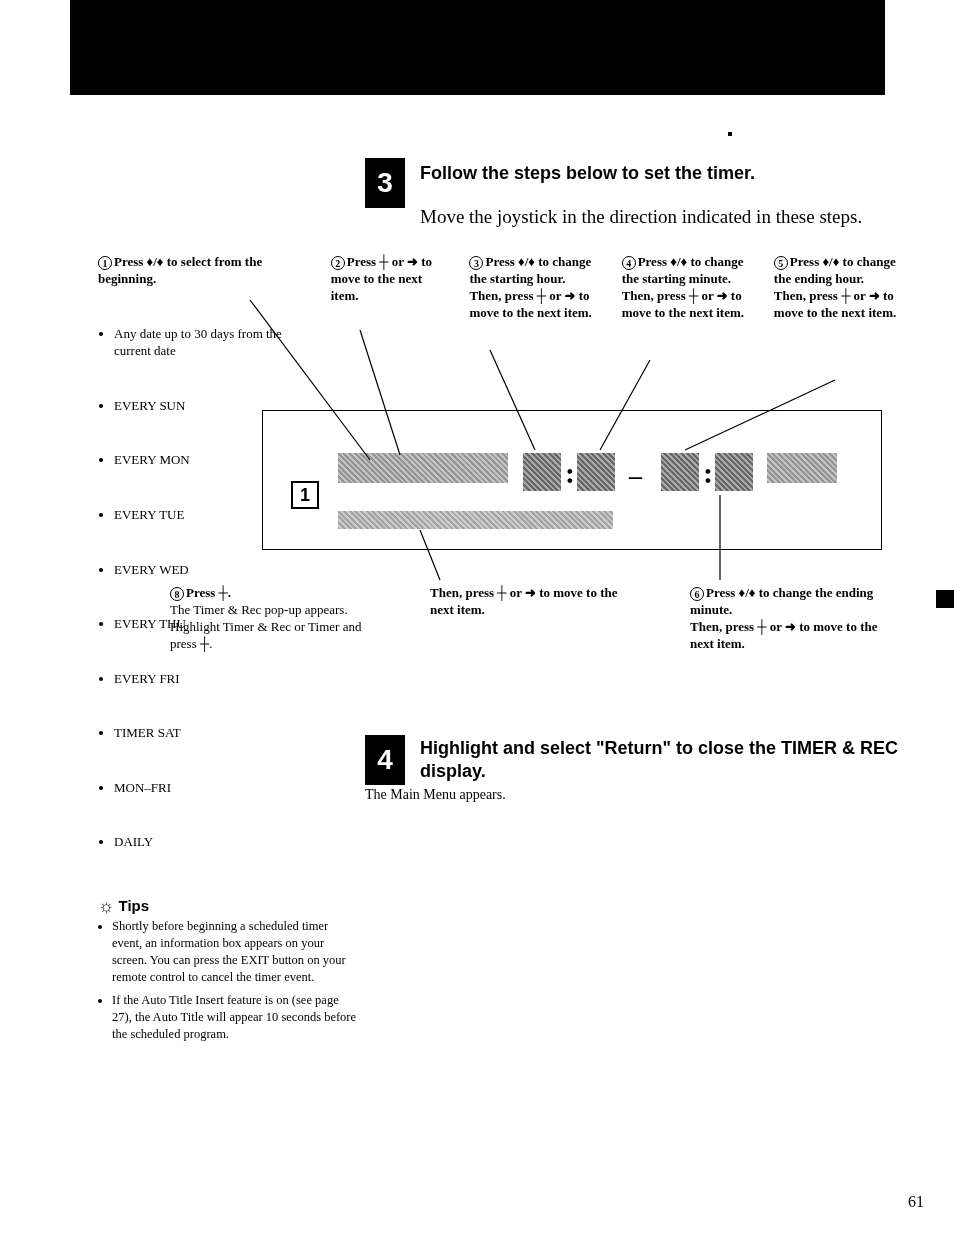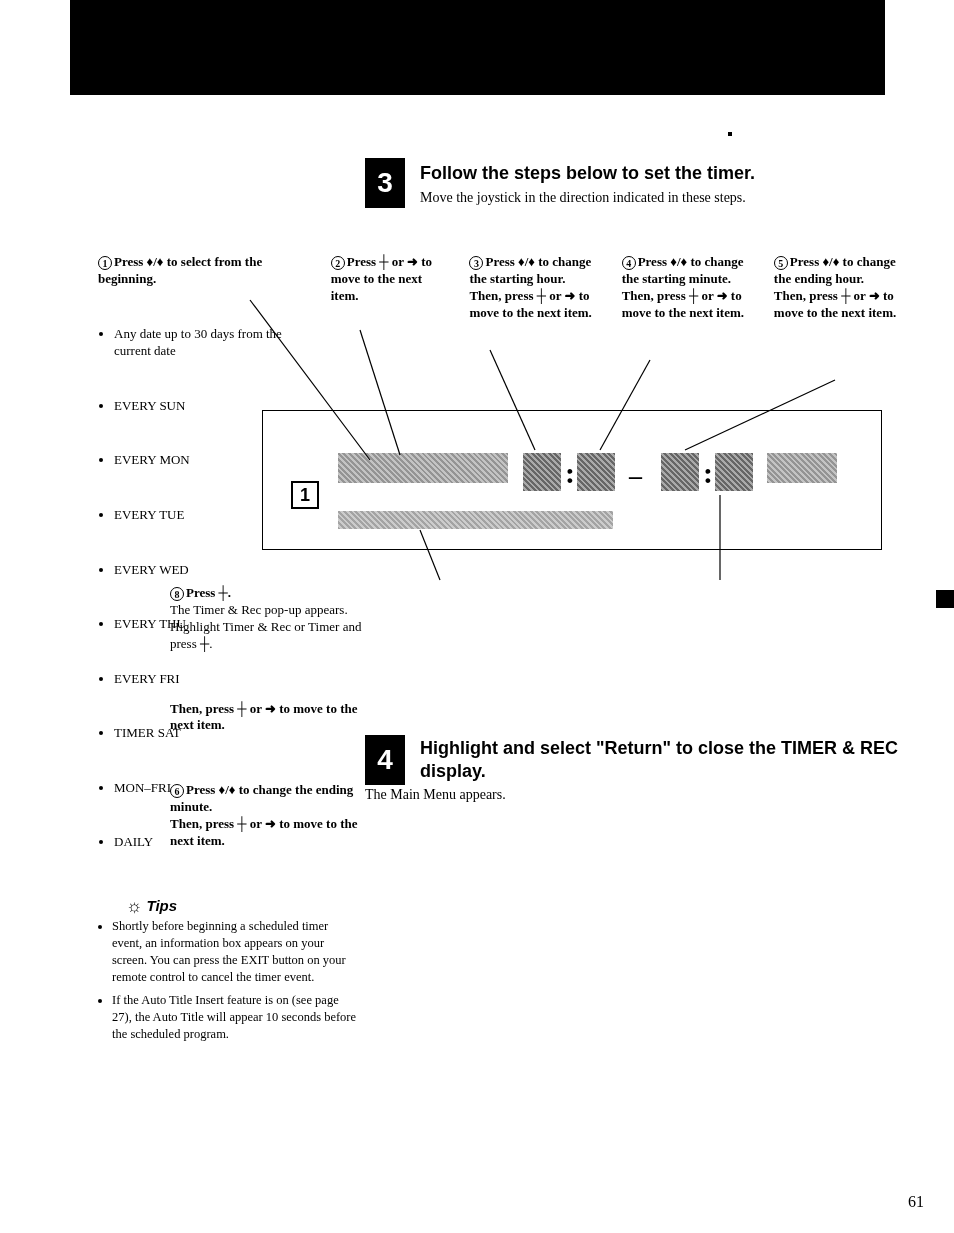--- a/index.html
+++ b/index.html
@@ -29,21 +29,21 @@
     color: #fff;
     font-weight: bold;
     font-size: 28px;
     text-align: center;
     line-height: 50px;
     font-family: Arial, sans-serif;
   }
   .step3-container { position: absolute; left: 365px; top: 158px; width: 560px; }
   .step3-container .step-box { float: left; margin-right: 15px; }
   .step3-title { font-weight: bold; font-size: 18px; font-family: Arial, sans-serif; padding-top: 4px; }
-  .step3-sub { font-size: 14px; margin-top: 4px; }
+  .step3-sub { font-size: 19px; margin-top: 20px; }
 
   .cols { position: absolute; left: 98px; top: 254px; width: 810px; display: flex; gap: 18px; }
   .col { flex: 1; font-size: 13px; }
   .col .bold { font-weight: bold; }
   .col1-list { list-style: disc; padding-left: 16px; margin-top: 2px; }
   .col1-list li { font-size: 13px; line-height: 1.35; margin-top: 37px; }
   .circ { display:inline-block; border:1px solid #000; border-radius:50%; width:14px; height:14px; font-size:10px; text-align:center; line-height:13px; font-weight:bold; vertical-align:middle; margin-right:2px;}
 
   .diagram {
     position: absolute;
@@ -70,31 +70,31 @@
   .diag-colon1 { position:absolute; left:302px; top:42px; font-size:30px; font-weight:bold; }
   .diag-seg2b { left: 314px; top: 42px; width: 38px; height: 38px; }
   .diag-dash { position:absolute; left:366px; top:48px; font-size:26px; font-weight:bold; }
   .diag-seg3a { left: 398px; top: 42px; width: 38px; height: 38px; }
   .diag-colon2 { position:absolute; left:440px; top:42px; font-size:30px; font-weight:bold; }
   .diag-seg3b { left: 452px; top: 42px; width: 38px; height: 38px; }
   .diag-seg4 { left: 504px; top: 42px; width: 70px; height: 30px; opacity:.7;}
 
   svg.lines { position:absolute; left:0; top:0; pointer-events:none; }
 
-  .bottom-cols { position:absolute; left:170px; top:585px; width:720px; display:flex; gap:48px;flex-direction:column; }
+  .bottom-cols { position:absolute; left:170px; top:585px; width:720px; display:flex; gap:60px; }
   .bcol { font-size:13px; }
   .bcol .bold { font-weight:bold; }
 
   .step4-container { position: absolute; left: 365px; top: 735px; width: 560px; }
   .step4-container .step-box { float: left; margin-right: 15px; }
   .step4-title { font-weight: bold; font-size: 18px; font-family: Arial, sans-serif; padding-top: 2px; line-height:1.25;}
   .step4-sub { font-size: 14px; margin-top: 4px; }
 
   .tips { position:absolute; left:98px; top: 895px; width: 260px; }
-  .tips-head { font-weight:bold; font-style:italic; font-size:15px; font-family: Arial, sans-serif; margin-left: 28px; }
+  .tips-head { font-weight:bold; font-size:15px; font-family: Arial, sans-serif; }
   .tips-icon { display:inline-block; vertical-align:middle; margin-right:4px; font-size:18px;}
   .tips ul { list-style: disc; padding-left: 14px; }
   .tips li { font-size: 12.5px; line-height:1.35; margin-bottom:6px;}
 
   .page-num { position:absolute; right:30px; bottom:20px; font-size:16px; }
   .side-mark { position:absolute; right:0; top:590px; width:18px; height:18px; background:#000;}
   .dot-mark { position:absolute; left:728px; top:132px; width:4px; height:4px; background:#000;}
 </style>
 </head>
 <body>

